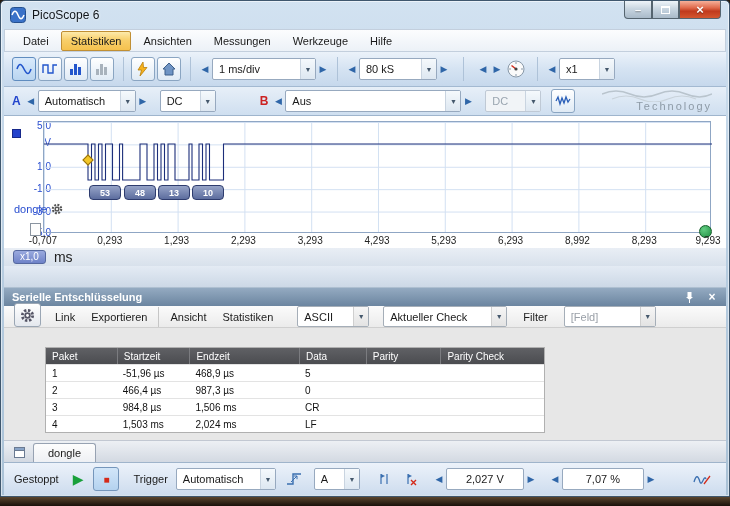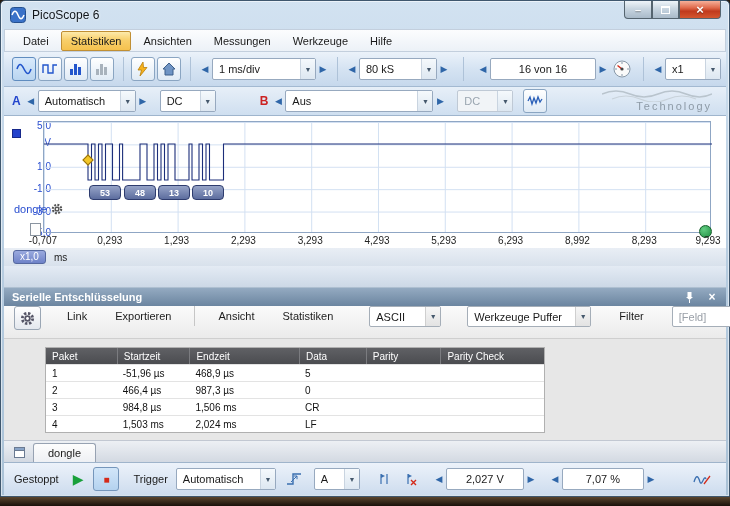--- a/index.html
+++ b/index.html
@@ -47,28 +47,28 @@
 .xlab{position:absolute;top:119px;font-size:10px;color:#222;transform:translateX(-50%)}
 .amarker{position:absolute;left:8px;top:13px;width:9px;height:9px;background:#2443cc;border:1px solid #16288a}
 .diamond{position:absolute;left:40px;top:34px;width:8px;height:8px;background:#f3c727;border:1px solid #96700d;transform:rotate(45deg)}
 .dbox{position:absolute;top:63px;height:15px;width:32px;background:linear-gradient(#97a4c8,#5c6d9e);border:1px solid #2e3c6e;border-radius:4px;color:#fff;font-size:9px;font-weight:bold;display:flex;align-items:center;justify-content:center}
 .gdot{position:absolute;left:655px;top:103px;width:13px;height:13px;border-radius:50%;background:radial-gradient(circle at 35% 30%,#62cc82,#1e8f41);border:1px solid #135e29}
 .dongle{position:absolute;left:10px;top:87px;display:flex;align-items:center;gap:4px;color:#2a4fd0;font-size:11px}
 .pagicon{position:absolute;left:26px;top:107px;width:11px;height:13px;background:#fdfdfd;border:1px solid #8a94a0}
 
 .xzoom{position:absolute;left:3px;right:3px;top:247px;height:18px;background:linear-gradient(#e9eef5,#d8e1ec);display:flex;align-items:center;padding-left:9px;gap:8px}
 .badge{background:linear-gradient(#9aaade,#6e82c8);border:1px solid #55689f;border-radius:3px;color:#fff;font-size:10px;padding:0 6px;height:14px;line-height:12px}
-.unit{font-size:10px;color:#222}
+.unit{font-size:14px;color:#222}
 .splitter{position:absolute;left:3px;right:3px;top:265px;height:21px;background:linear-gradient(#e4ebf4,#ccd8e6)}
 
 .dpanel{position:absolute;left:3px;right:3px;top:286px;height:175px;background:#e7e7e7}
 .dheader{position:absolute;left:0;right:0;top:0;height:19px;background:linear-gradient(#94aac1,#6b85a0);border-top:1px solid #aebfd0;color:#fff;font-weight:bold;font-size:11px;display:flex;align-items:center;padding-left:8px}
 .dheader .sp{flex:1}
 .hbtn{width:18px;height:16px;display:flex;align-items:center;justify-content:center;color:#fff;margin-right:5px;font-size:12px}
-.dtoolbar{position:absolute;left:0;right:0;top:19px;height:33px;background:linear-gradient(#fbfbfb,#ebebeb);border-bottom:1px solid #cfcfcf;display:flex;align-items:flex-start;padding-left:10px;gap:12px}
+.dtoolbar{position:absolute;left:0;right:0;top:19px;height:22px;background:linear-gradient(#fbfbfb,#ebebeb);border-bottom:1px solid #cfcfcf;display:flex;align-items:flex-end;padding-left:10px;gap:0}
 .gear-btn{width:27px;height:24px;border:1px solid #9aa6b4;border-radius:3px;background:linear-gradient(#fff,#e4e8ee);display:flex;align-items:center;justify-content:center;flex:none}
 .txt-btn{padding:4px 8px;font-size:11px;color:#1c1c1c;flex:none}
 .dsep{width:1px;height:20px;background:#c6c6c6;margin:0 3px;flex:none}
 .sel.gray{border-color:#a5aeb8;height:21px}
 .sel.gray .dn{background:linear-gradient(#f6f6f6,#e3e3e3);border-left-color:#cfcfcf}
 
 .dtable{position:absolute;left:41px;top:60px;width:500px;border:1px solid #b0b0b0;background:#0ea5e9}
 .thead{display:flex;height:16px;background:linear-gradient(#606165,#4b4c50);color:#fff;font-size:10px}
 .th{display:flex;align-items:center;padding-left:6px;border-left:1px solid #7b7c80;overflow:hidden}
 .th:first-child{border-left:none}
@@ -166,21 +166,20 @@
     <div class="arr">▶</div>
     <div class="vsep"></div>
     <div class="arr">◀</div>
     <div class="sel" style="width:78px">
           <span class="txt">80 kS</span>
           <span class="dn">▼</span>
         </div>
     <div class="arr">▶</div>
     <div class="vsep" style="margin:0 12px"></div>
     <div class="arr">◀</div>
-    <div class="valbox" style="width:106px">16 von 16</div>
     <div class="arr">▶</div>
     <div class="tb-btn" style="border-color:transparent;background:transparent">
           <svg width="20" height="20" viewBox="0 0 20 20">
             <circle cx="10" cy="10" r="8" fill="#fafafa" stroke="#8898a8"></circle>
             <path d="M10,3 V5 M17,10 H15 M10,17 V15 M3,10 H5" stroke="#8898a8"></path>
             <path d="M10,10 L5.5,6.5" stroke="#d42a1a" stroke-width="1.5"></path>
             <circle cx="10" cy="10" r="1.6" fill="#444"></circle>
           </svg>
         </div>
     <div class="vsep"></div>
@@ -198,21 +197,21 @@
           <span class="txt">Automatisch</span>
           <span class="dn">▼</span>
         </div>
     <div class="arr">▶</div>
     <div class="sel" style="width:56px;margin-left:10px">
           <span class="txt">DC</span>
           <span class="dn">▼</span>
         </div>
     <span class="ch-label ch-b" style="margin-left:44px">B</span>
     <div class="arr">◀</div>
-    <div class="sel" style="width:148px">
+    <div class="sel" style="width:176px">
           <span class="txt">Aus</span>
           <span class="dn">▼</span>
         </div>
     <div class="arr">▶</div>
     <div class="sel disabled" style="width:56px;margin-left:10px">
           <span class="txt">DC</span>
           <span class="dn">▼</span>
         </div>
     <div class="tb-btn" style="margin-left:10px">
           <svg width="16" height="16" viewBox="0 0 16 16">
@@ -305,21 +304,21 @@
       <span class="txt-btn" style="margin-left:6px">Link</span>
       <span class="txt-btn">Exportieren</span>
       <div class="dsep"></div>
       <span class="txt-btn">Ansicht</span>
       <span class="txt-btn">Statistiken</span>
       <div class="sel gray" style="width:72px;margin-left:16px">
             <span class="txt">ASCII</span>
             <span class="dn">▼</span>
           </div>
       <div class="sel gray" style="width:124px;margin-left:14px">
-            <span class="txt">Werkzeuge Puffer</span>
+            <span class="txt">Aktueller Check</span>
             <span class="dn">▼</span>
           </div>
       <span class="txt-btn" style="margin-left:8px">Filter</span>
       <div class="sel gray" style="width:92px;margin-left:8px">
             <span class="txt" style="color:#9aa0a8">[Feld]</span>
             <span class="dn">▼</span>
           </div>
     </div>
 
     <div class="dtable">

